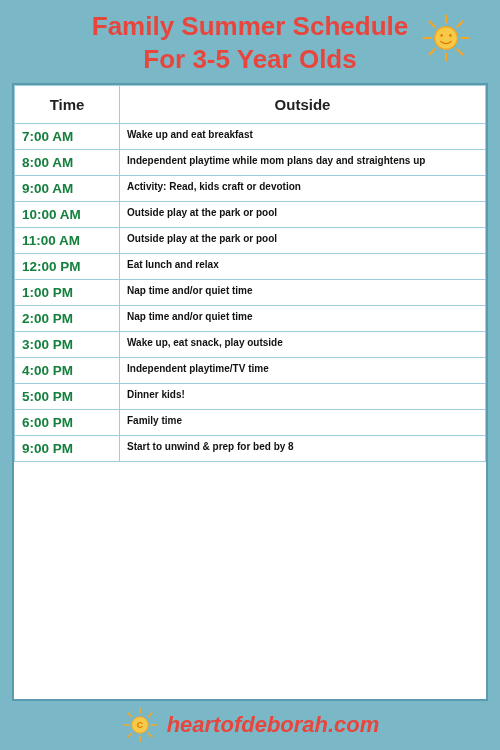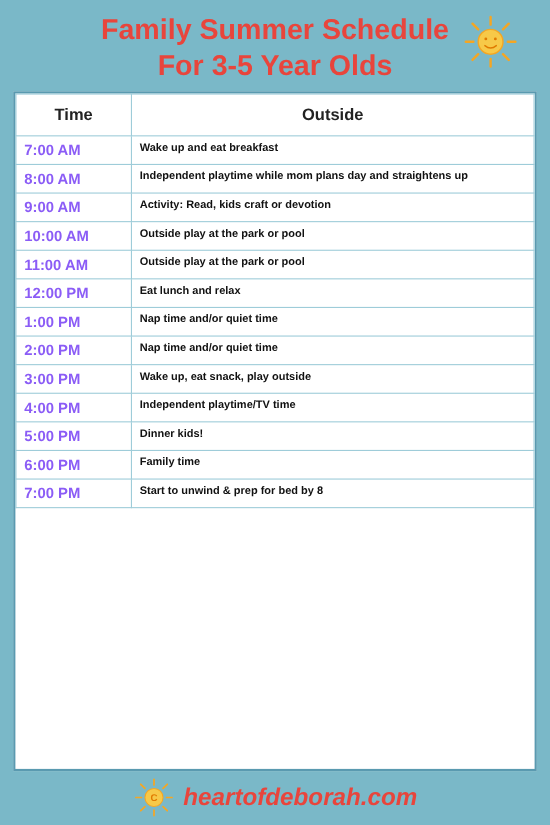--- a/index.html
+++ b/index.html
@@ -74,21 +74,21 @@
 
     thead th:first-child {
       width: 105px;
     }
 
     thead th:last-child {
       width: auto;
     }
 
     table tbody td:first-child {
-      color: #8b5cf6;
+      color: #15803d;
       font-weight: bold;
       font-size: 13.5px;
       width: 105px;
       white-space: nowrap;
     }
 
     table tbody td:last-child {
       font-size: 10px;
       color: #111;
       font-weight: 600;
@@ -197,21 +197,21 @@
           </tr>
           <tr>
             <td>5:00 PM</td>
             <td>Dinner kids!</td>
           </tr>
           <tr>
             <td>6:00 PM</td>
             <td>Family time</td>
           </tr>
           <tr>
-            <td>7:00 PM</td>
+            <td>9:00 PM</td>
             <td>Start to unwind &amp; prep for bed by 8</td>
           </tr>
         </tbody>
     </table>
   </div>
 
   <div class="footer">
     <svg class="footer-sun" viewBox="0 0 60 60" xmlns="http://www.w3.org/2000/svg">
       <circle cx="30" cy="30" r="13" fill="#f7c948" stroke="#f5a623" stroke-width="1.5"></circle>
       <line x1="30" y1="4" x2="30" y2="12" stroke="#f5a623" stroke-width="2.5" stroke-linecap="round"></line>

